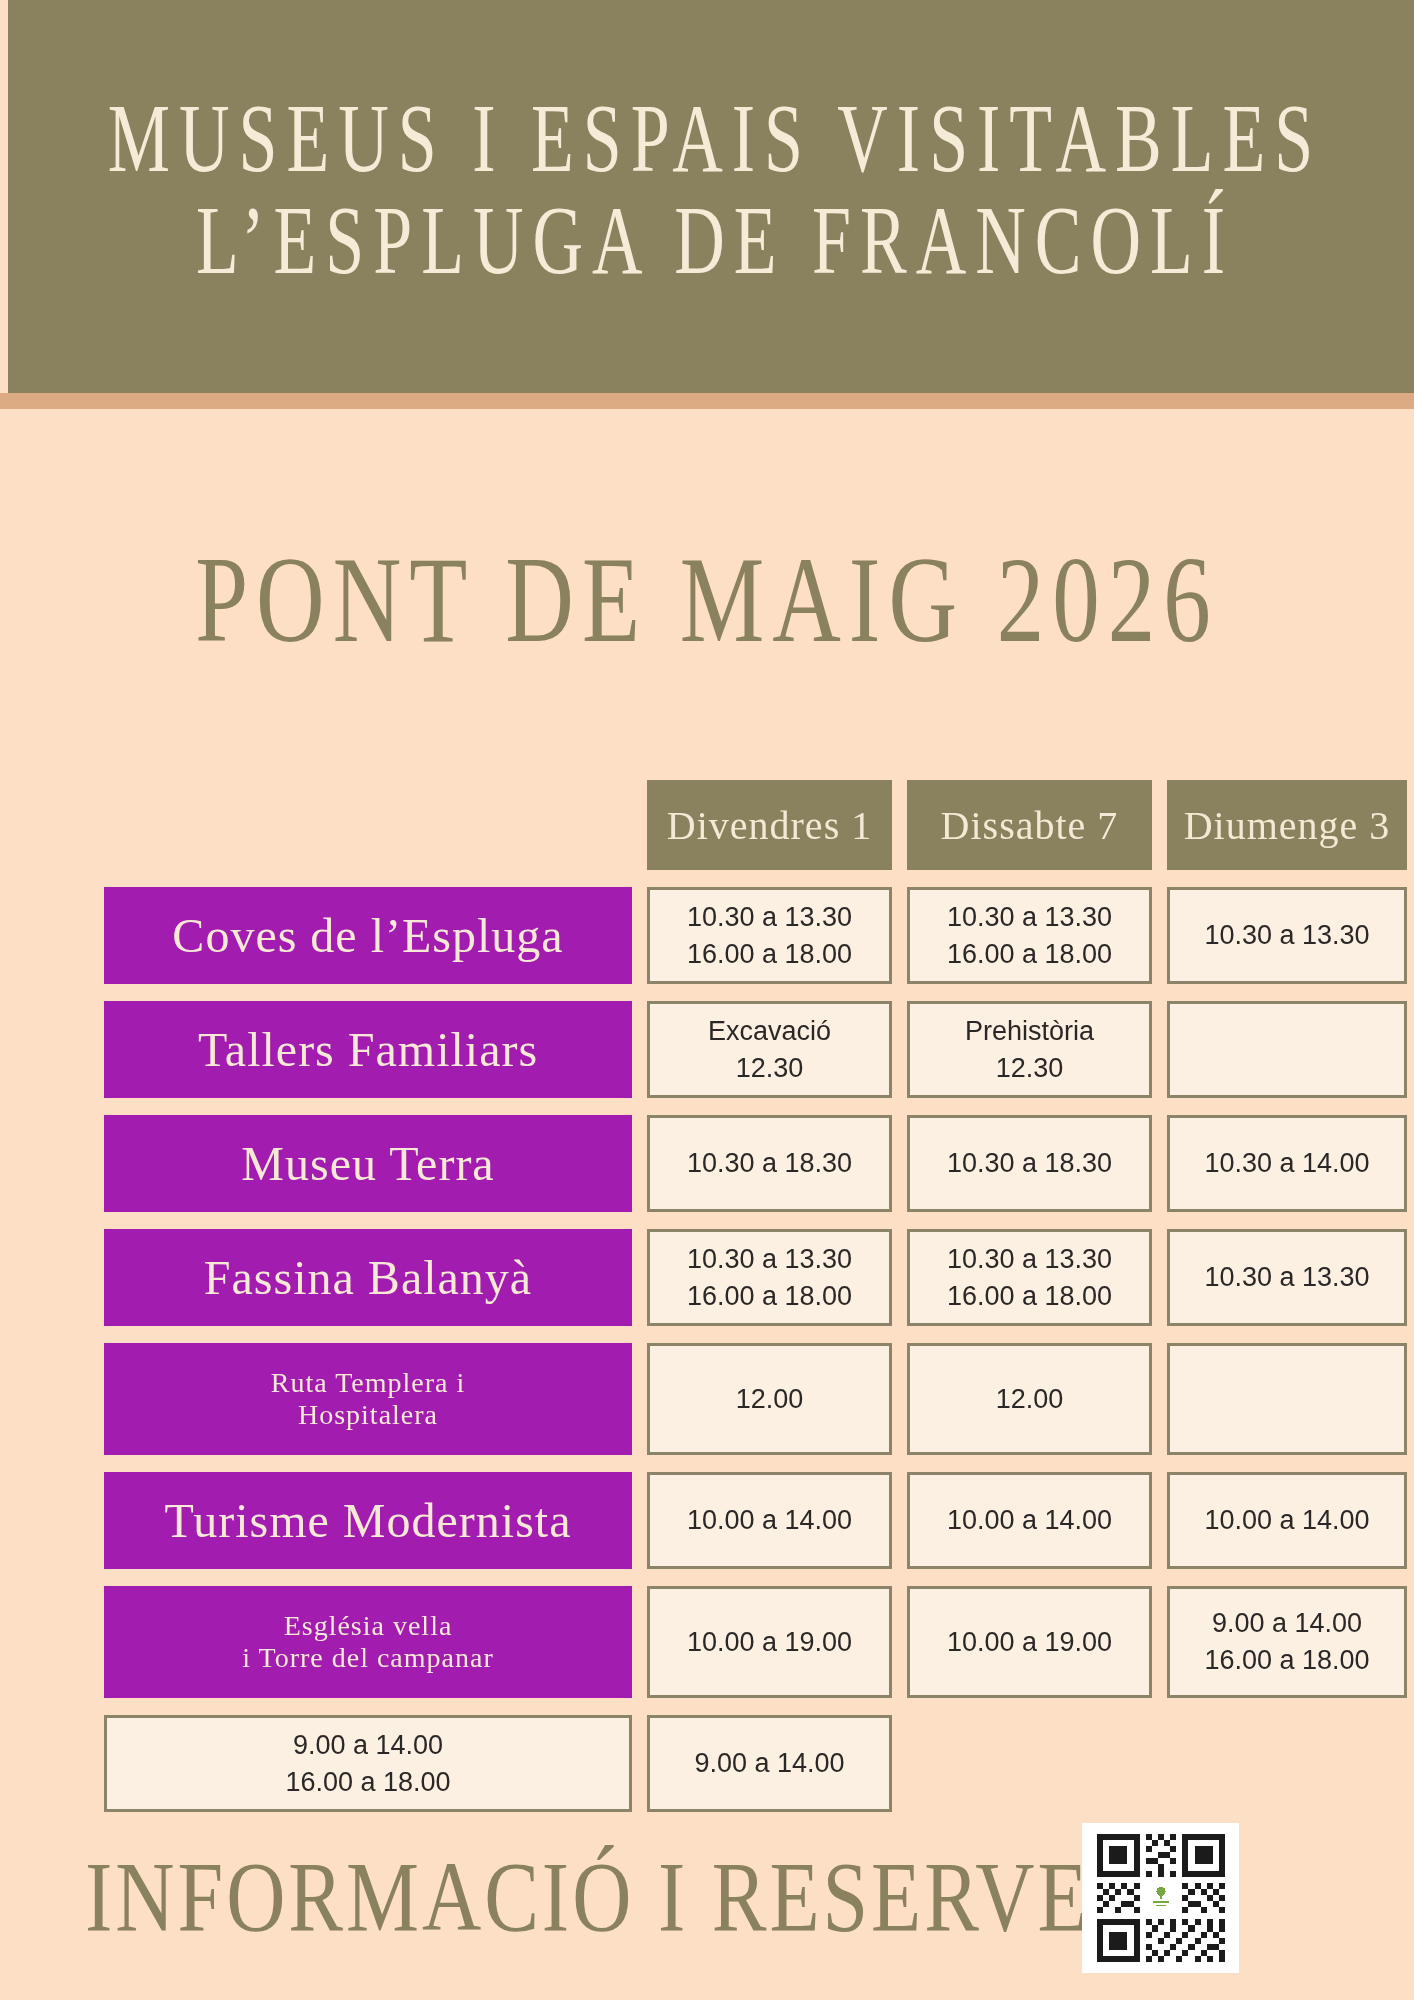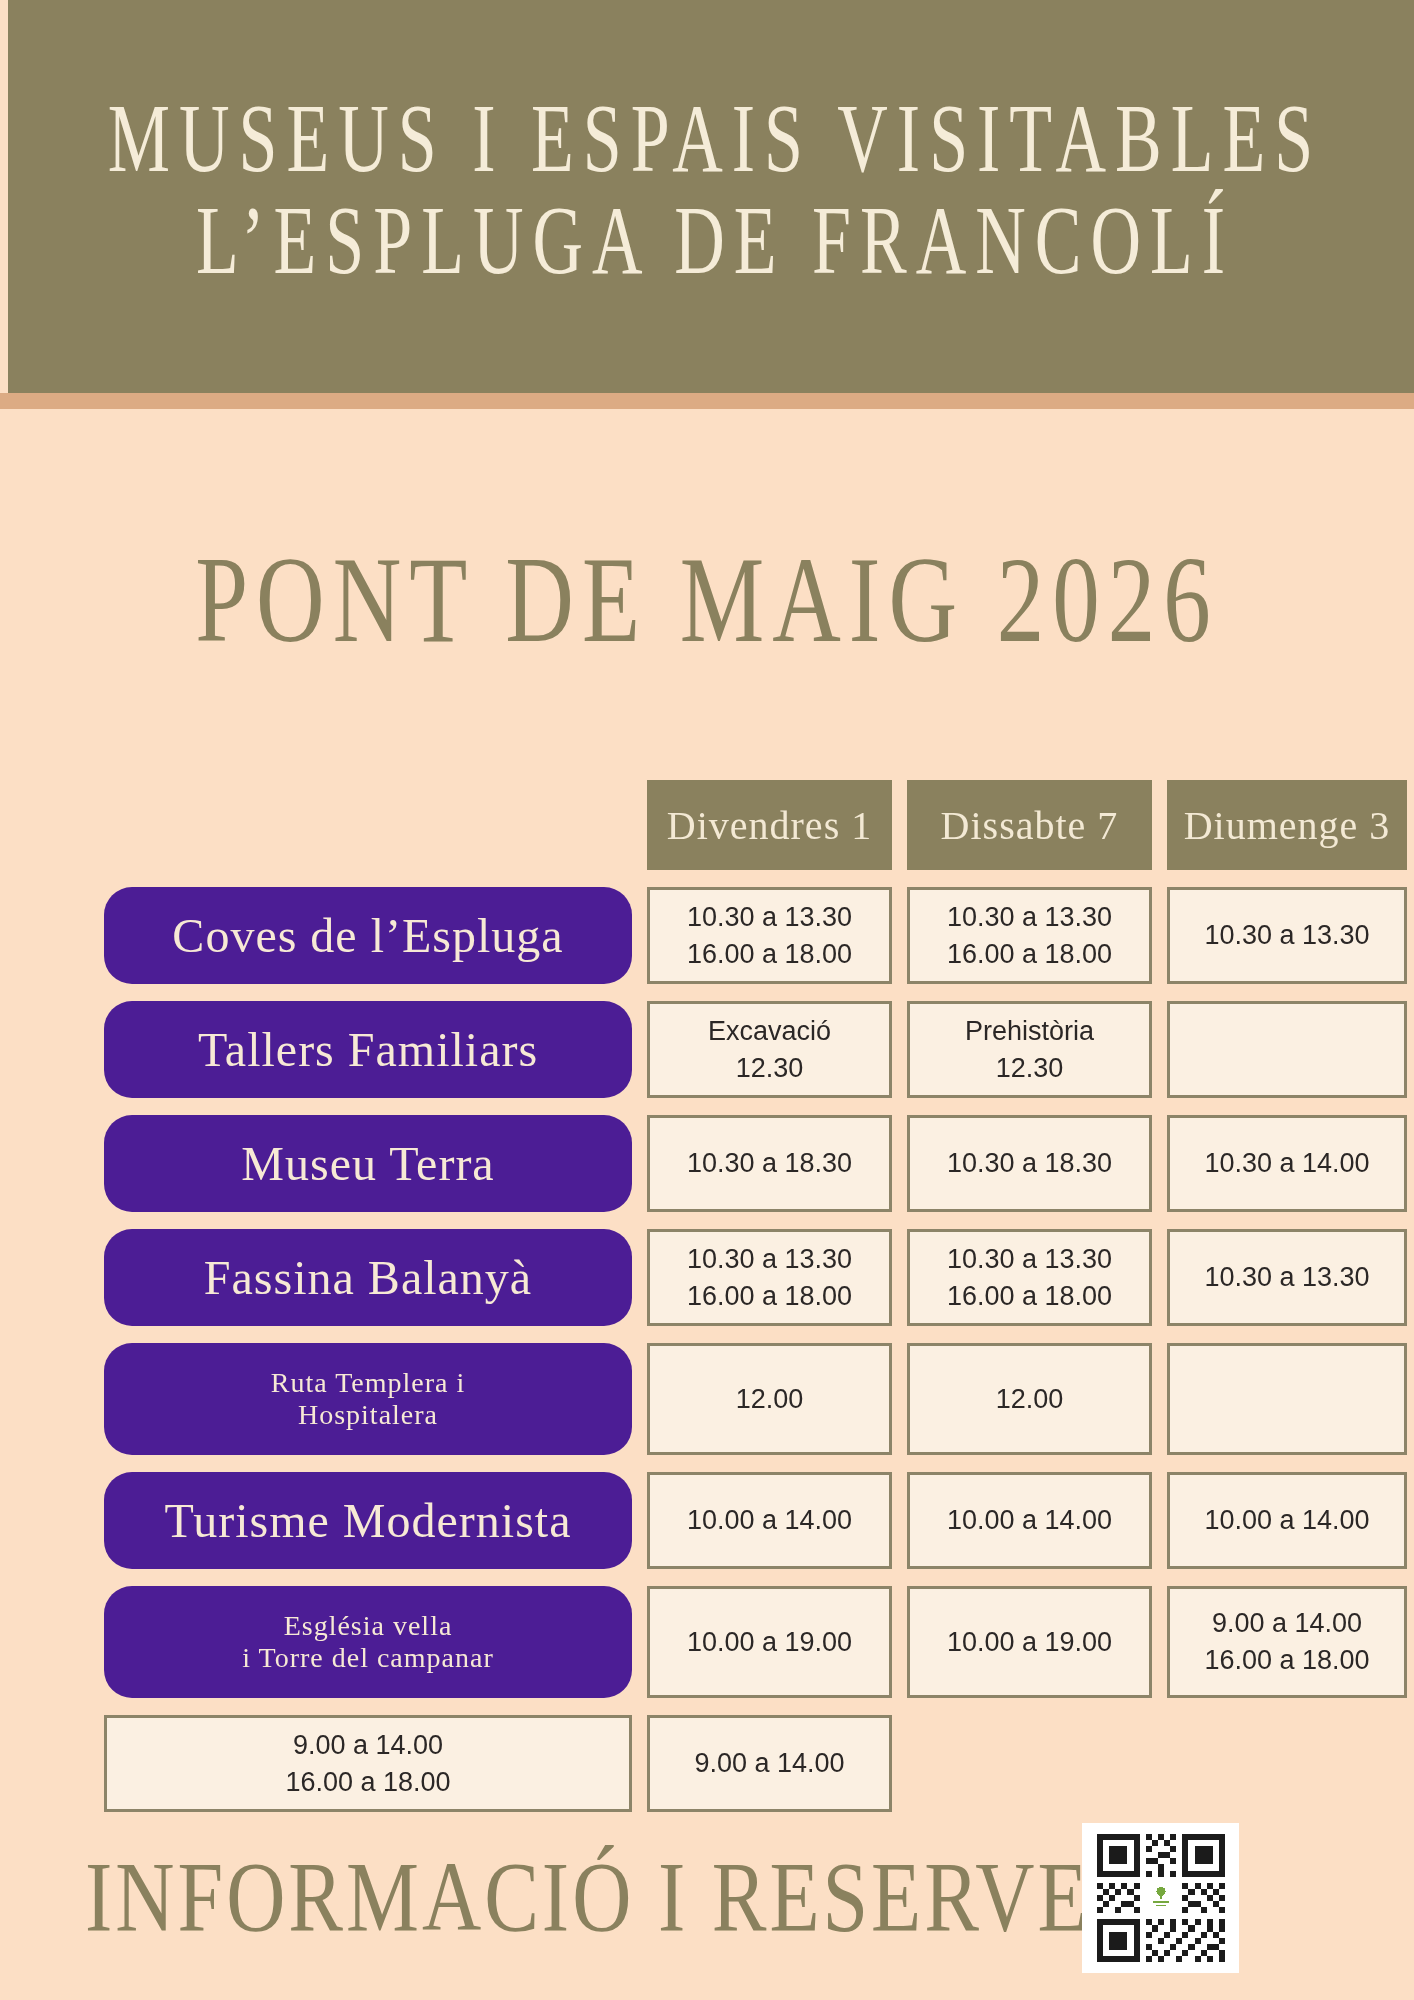--- a/index.html
+++ b/index.html
@@ -41,24 +41,24 @@
     grid-template-rows:90px 97px 97px 97px 97px 112px 97px 112px 97px;
     column-gap:15px;row-gap:17px;margin-left:44px;
   }
   .corner{background:transparent;}
   .head-cell{
     background:#8a815e;color:#f3e9d4;
     display:flex;align-items:center;justify-content:center;
     font-size:40px;letter-spacing:1px;font-weight:400;
   }
   .row-label{
-    background:#4c1d95;color:#f7e9d5;
+    background:#a21caf;color:#f7e9d5;
     display:flex;align-items:center;justify-content:center;
     text-align:center;font-size:48px;letter-spacing:1px;
-    line-height:1.15;white-space:pre-line;font-weight:400;border-radius:28px;
+    line-height:1.15;white-space:pre-line;font-weight:400;
   }
   .row-label--small{font-size:28px;}
   .cell{
     background:#fbf0e2;border:3px solid #8c8468;box-sizing:border-box;
     display:flex;align-items:center;justify-content:center;
     text-align:center;color:#2b2726;
     font-family:"Liberation Sans",sans-serif;
     font-size:27px;line-height:37px;white-space:pre-line;
   }
   

